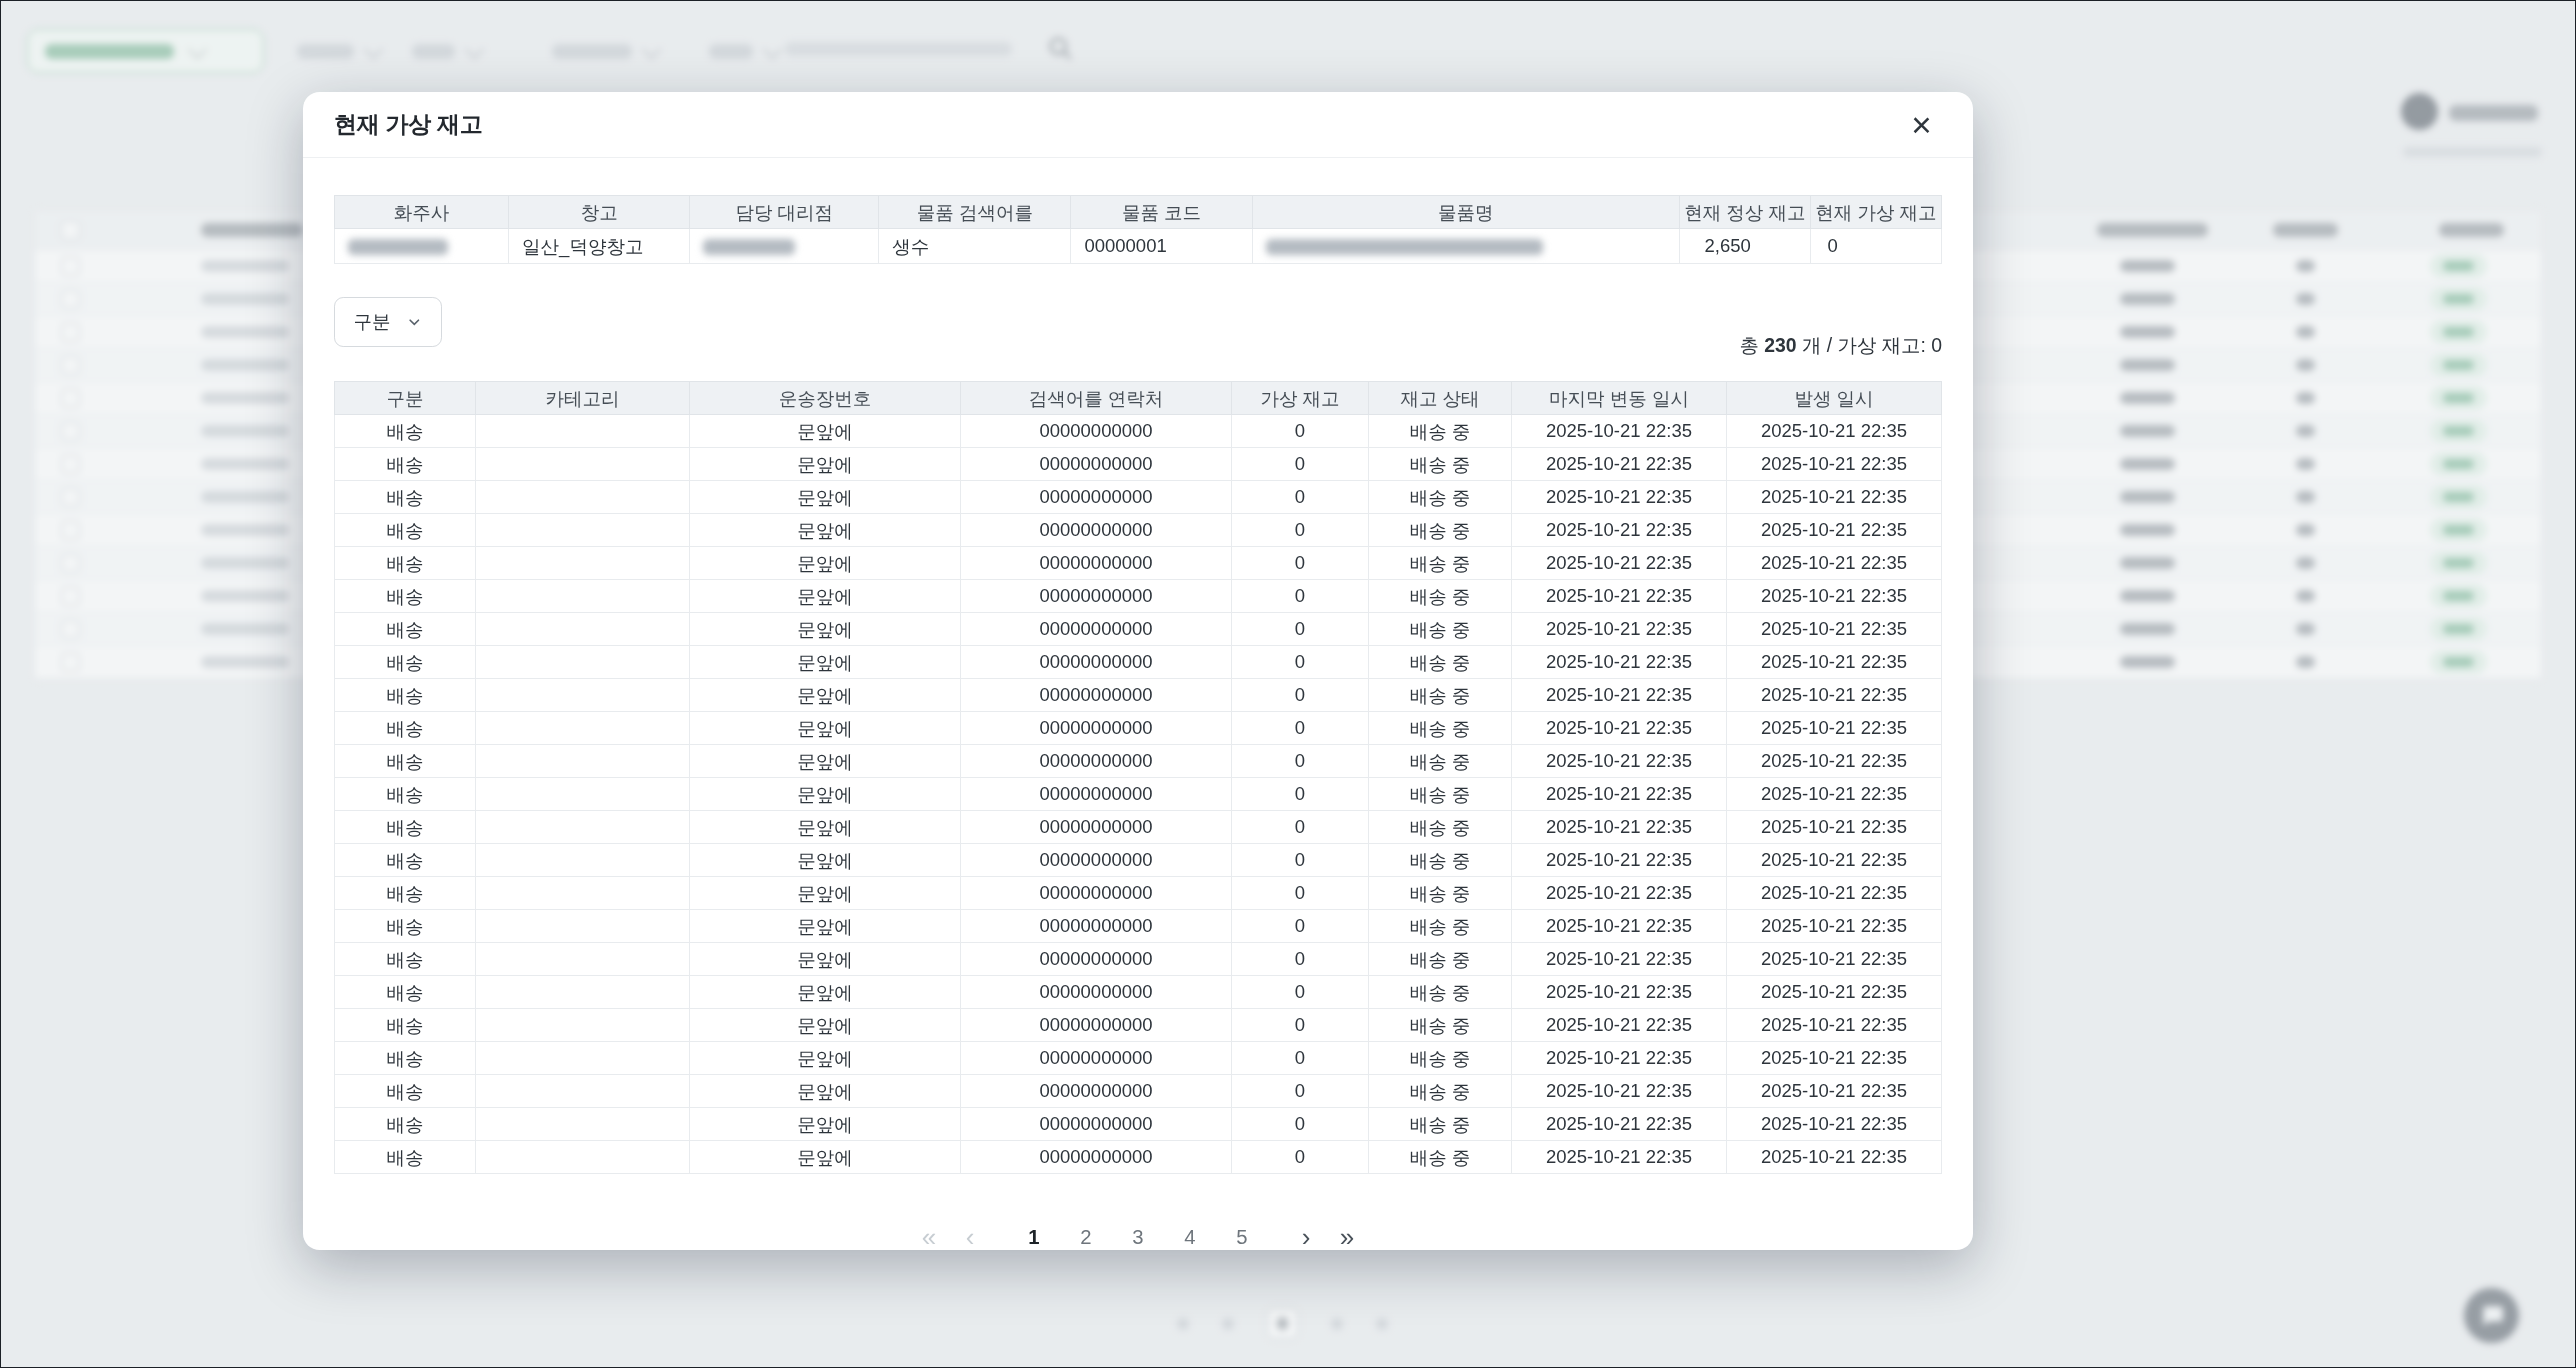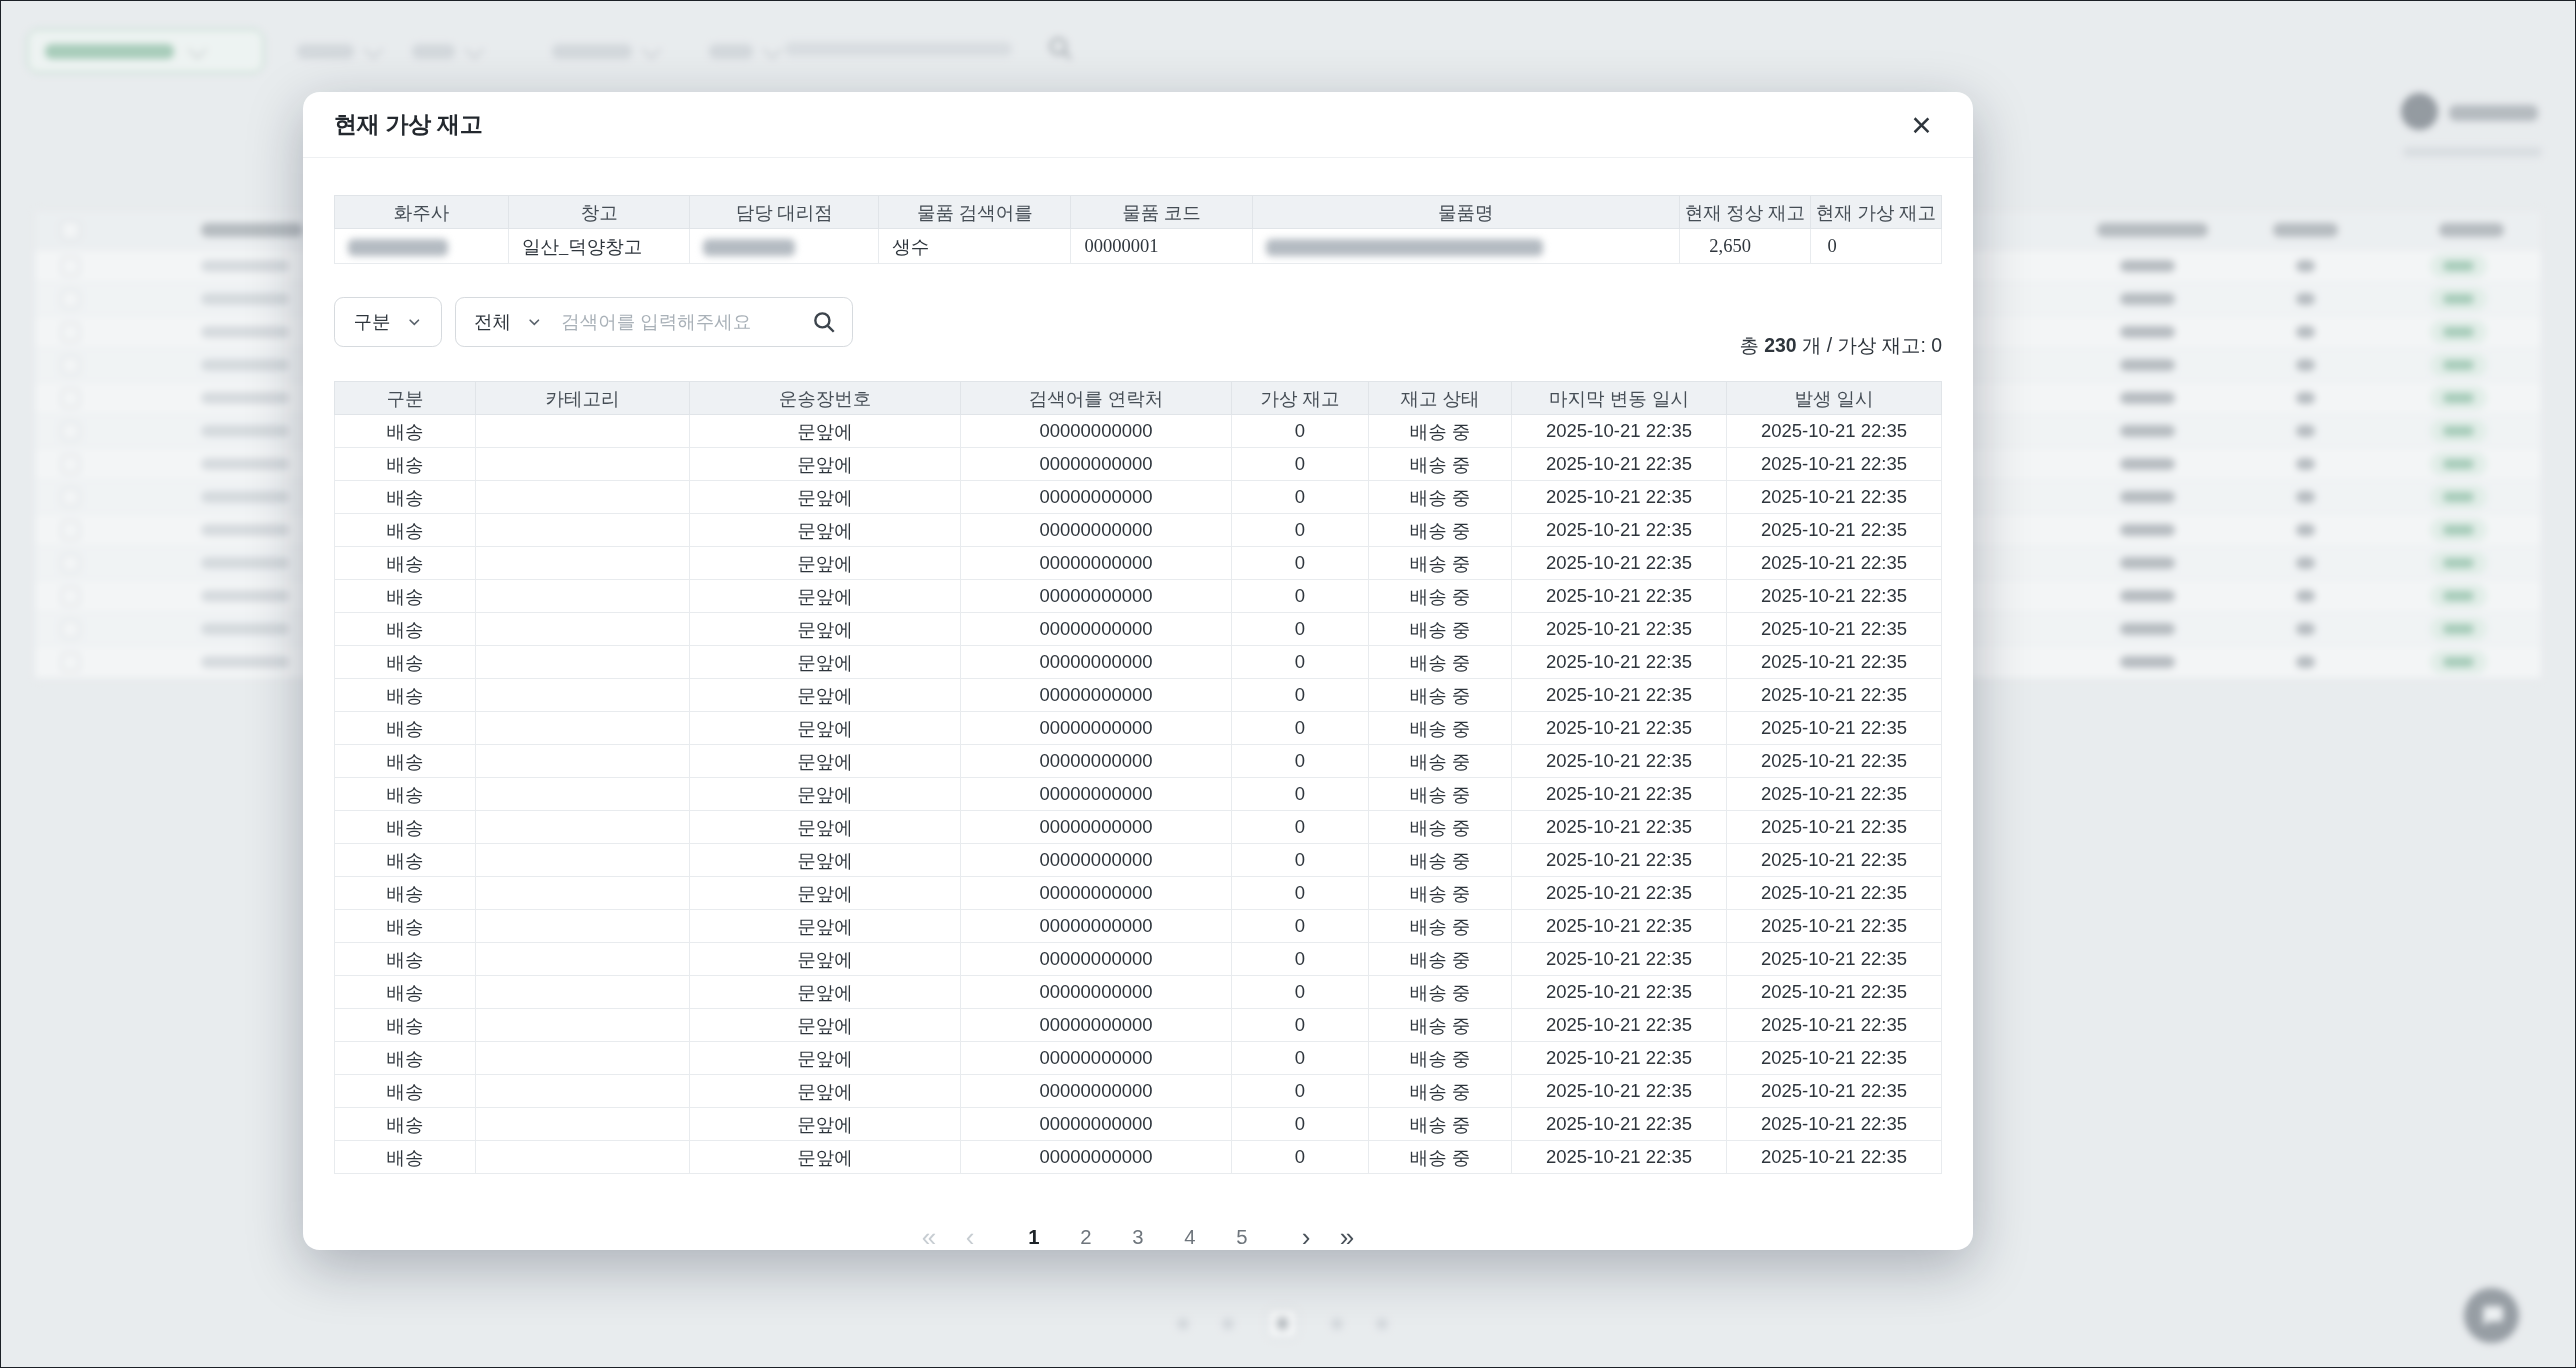--- a/index.html
+++ b/index.html
@@ -62,21 +62,21 @@
 
   .modal-body { padding:0 31px; flex:1; }
 
   table.grid-table { width:100%; border-collapse:collapse; table-layout:fixed;
       font-size:18.5px; color:#2e353c; }
   table.grid-table th { background:#eef1f4; border:0.9px solid #e0e4e8; height:33px;
       font-weight:500; color:#454d55; text-align:center; font-size:18.5px; white-space:nowrap; overflow:hidden; }
   table.grid-table td { border:0.9px solid #e8ebee; height:33px; text-align:center;
       white-space:nowrap; overflow:hidden; }
 
-  table.summary { margin-top:37px;font-family:Liberation Serif, serif; }
+  table.summary { margin-top:37px; }
   table.summary td { height:35px; text-align:left; padding:0 13px; }
   table.summary td:nth-child(7) { text-align:right; padding-right:59px; }
   table.summary td:nth-child(8) { text-align:left; padding-left:16.6px; }
   .redact-blob { display:inline-block; height:16.6px; background:#b4bbc2; border-radius:5.5px;
       filter:blur(3.7px); vertical-align:middle; }
 
   .filter-row { margin:20.3px 0 22px; display:flex; align-items:center; justify-content:space-between; }
   .filter-left { display:flex; align-items:center; }
   .dropdown { height:50px; border:0.9px solid #d6dade; border-radius:9.2px; background:#fff;
       display:inline-flex; align-items:center; gap:15px; padding:0 18.5px; font-size:18.5px;
@@ -387,35 +387,20 @@
       </table>
 
       <div class="filter-row">
         <div class="filter-left">
           <button class="dropdown">
             <span>구분</span>
             <svg class="chevron-svg" width="16.6" height="16.6" viewBox="0 0 24 24" fill="none" stroke="#5a636c" stroke-width="2.4" stroke-linecap="round">
                 <polyline points="6,9 12,15 18,9"></polyline>
               </svg>
           </button>
-          <div class="search-group">
-            <button class="dropdown">
-              <span>전체</span>
-              <svg class="chevron-svg" width="16.6" height="16.6" viewBox="0 0 24 24" fill="none" stroke="#5a636c" stroke-width="2.4" stroke-linecap="round">
-                  <polyline points="6,9 12,15 18,9"></polyline>
-                </svg>
-            </button>
-            <input class="search-input" type="text" placeholder="검색어를 입력해주세요" style="">
-            <button class="search-btn">
-              <svg width="26" height="26" viewBox="0 0 24 24" fill="none" stroke="#3c444c" stroke-width="2.2">
-                <circle cx="10.5" cy="10.5" r="6.5"></circle>
-                  <line x1="15.5" y1="15.5" x2="21" y2="21"></line>
-              </svg>
-            </button>
-          </div>
         </div>
         <div class="total-label">
           <span>총 </span><b>230</b><span> 개 / 가상 재고: 0</span>
         </div>
       </div>
 
       <table class="grid-table main">
         <colgroup>
           <col style="width:141px">
             <col style="width:214px">

